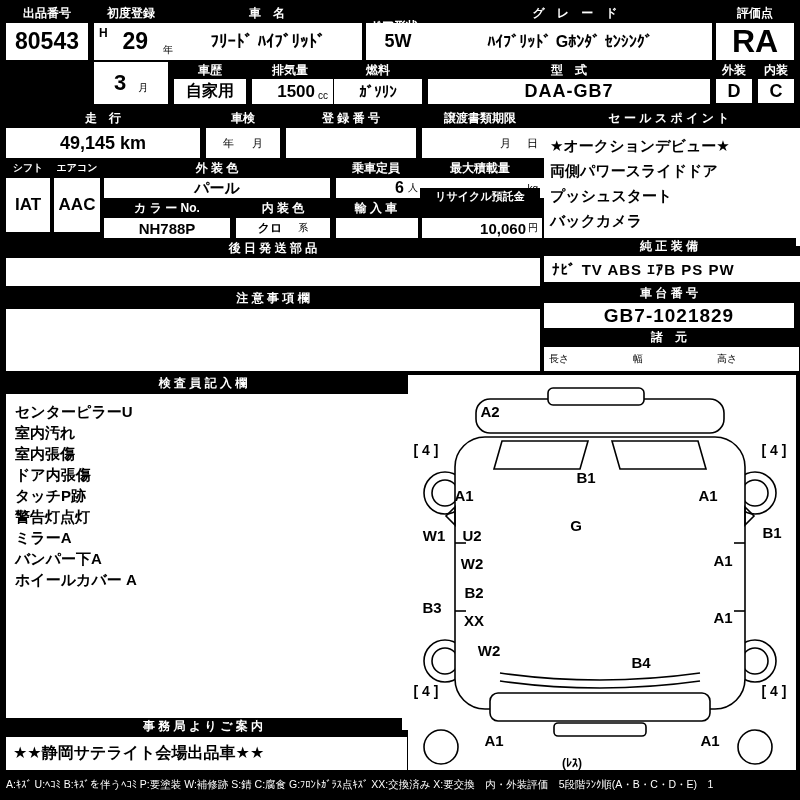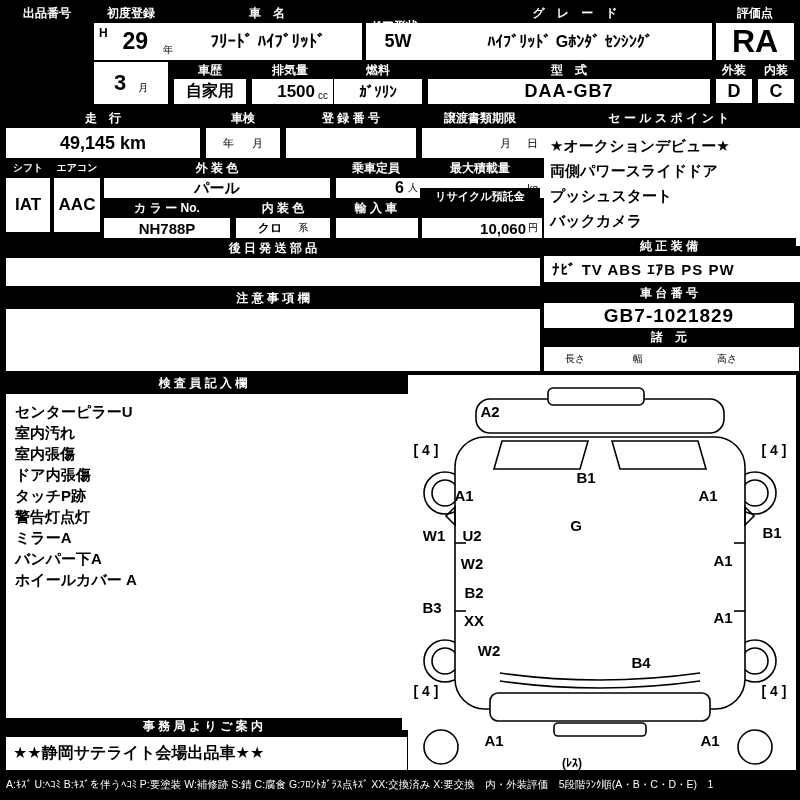--- a/index.html
+++ b/index.html
@@ -23,20 +23,21 @@
 
 <div class="sheet">
 
   <div class="hdr" style="left:4px;top:5px;width:86px;height:17px;">出品番号</div>
   <div class="hdr" style="left:92px;top:5px;width:78px;height:17px;">初度登録</div>
   <div class="hdr" style="left:172px;top:5px;width:190px;height:17px;">車　名</div>
   <div class="hdr" style="left:364px;top:18px;width:60px;height:17px;">ドア形状</div>
   <div class="hdr" style="left:432px;top:5px;width:286px;height:17px;">グ　レ　ー　ド</div>
   <div class="hdr" style="left:714px;top:5px;width:82px;height:17px;">評価点</div>
 
+  <div class="cell b" style="left:6px;top:23px;width:82px;height:37px;font-size:23px;">80543</div>
 
   <div class="cell" style="left:94px;top:23px;width:74px;height:37px;justify-content:space-between;padding:0 5px;">
     <span class="b" style="font-size:12px;align-self:flex-start;margin-top:3px;">H</span>
     <span class="b" style="font-size:23px;">29</span>
     <span style="font-size:10px;align-self:flex-end;margin-bottom:3px;">年</span>
   </div>
   <div class="cell" style="left:94px;top:62px;width:74px;height:42px;gap:12px;">
     <span class="b" style="font-size:22px;">3</span>
     <span style="font-size:10px;align-self:flex-end;margin-bottom:9px;">月</span>
   </div>
@@ -124,21 +125,21 @@
 
   <div class="hdr" style="left:542px;top:238px;width:254px;height:16px;">純 正 装 備</div>
   <div class="cell b" style="left:544px;top:256px;width:250px;height:26px;justify-content:flex-start;padding-left:8px;font-size:15px;letter-spacing:1px;">ﾅﾋﾞ TV ABS ｴｱB PS PW</div>
 
   <div class="hdr" style="left:4px;top:290px;width:538px;height:17px;">注 意 事 項 欄</div>
   <div class="cell" style="left:6px;top:309px;width:534px;height:62px;"></div>
 
   <div class="hdr" style="left:542px;top:285px;width:254px;height:16px;">車 台 番 号</div>
   <div class="cell b" style="left:544px;top:303px;width:250px;height:25px;font-size:19px;letter-spacing:1px;">GB7-1021829</div>
   <div class="hdr" style="left:542px;top:330px;width:254px;height:15px;">諸　元</div>
-  <div class="cell" style="left:544px;top:347px;width:82px;height:24px;justify-content:flex-start;padding-left:21px;font-size:10px;">
+  <div class="cell" style="left:544px;top:347px;width:82px;height:24px;justify-content:flex-start;padding-left:5px;font-size:10px;">
     <span>長さ</span>
   </div>
   <div class="cell" style="left:628px;top:347px;width:82px;height:24px;justify-content:flex-start;padding-left:5px;font-size:10px;">
     <span>幅</span>
   </div>
   <div class="cell" style="left:712px;top:347px;width:82px;height:24px;justify-content:flex-start;padding-left:5px;font-size:10px;">
     <span>高さ</span>
   </div>
 
   <div class="hdr" style="left:4px;top:375px;width:398px;height:17px;">検 査 員 記 入 欄</div>

